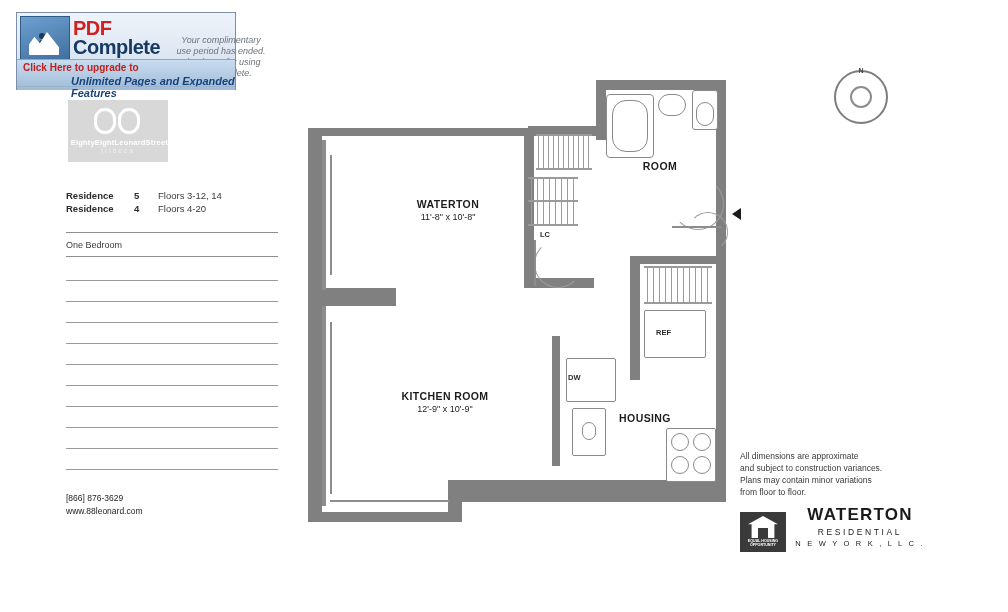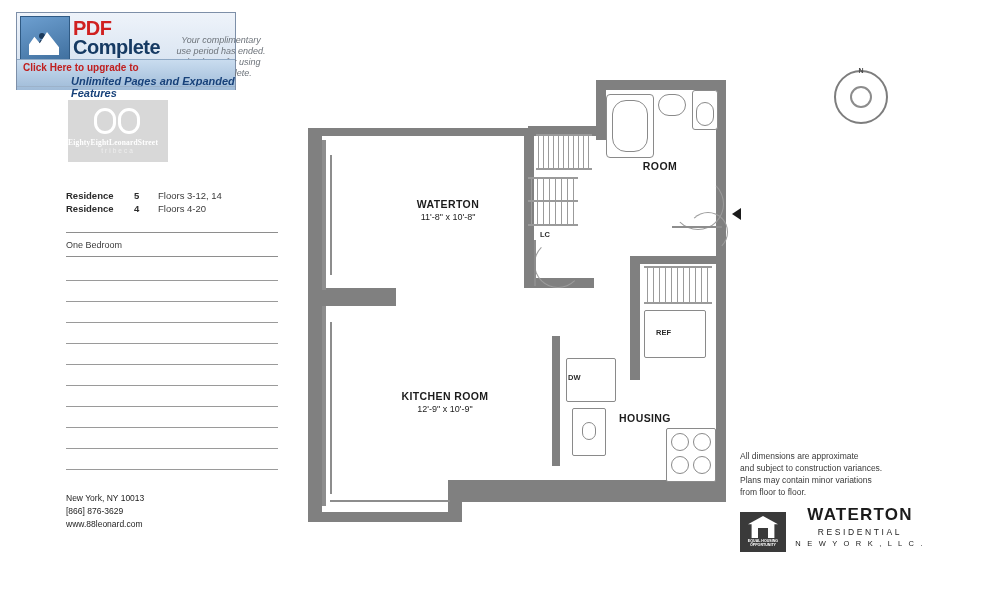--- a/index.html
+++ b/index.html
@@ -68,22 +68,22 @@
   }
   #bldg-logo .eights{
     position:absolute;left:26px;top:8px;width:48px;height:26px;
   }
   #bldg-logo .eights span{
     position:absolute;top:0;width:22px;height:26px;border:3px solid #ffffff;border-radius:11px;box-sizing:border-box;
   }
   #bldg-logo .eights span:nth-child(1){left:0;}
   #bldg-logo .eights span:nth-child(2){left:24px;}
   #bldg-logo .name{
-    position:absolute;left:0;top:38px;width:100%;text-align:left;
-    font-size:7.5px;font-weight:bold;color:#ffffff;letter-spacing:.2px;font-family:Liberation Serif, serif;
+    position:absolute;left:0;top:38px;width:100%;text-align:right;
+    font-size:7.5px;font-weight:bold;color:#ffffff;letter-spacing:.2px;
   }
   #bldg-logo .sub{
     position:absolute;left:0;top:47px;width:100%;text-align:center;
     font-size:6.5px;color:#eeeeee;letter-spacing:2px;
   }
 
   .res-row{font-size:9.5px;color:#2b2b2b;font-weight:bold;}
   .res-row .lbl{position:absolute;left:0;}
   .res-row .num{position:absolute;left:68px;}
   .res-row .flr{position:absolute;left:92px;font-weight:normal;color:#3a3a3a;}
@@ -220,21 +220,20 @@
     <div></div>
     <div></div>
   <div></div>
     <div></div>
     <div></div>
     <div></div>
     <div></div>
 </div>
 
 <div class="abs" id="addr">
-  <div>New York, NY 10013</div>
   <div>[866] 876-3629</div>
   <div>www.88leonard.com</div>
 </div>
 
 <div class="abs" id="compass">
   <div class="ring"></div>
   <div class="inner"></div>
   <div class="n">N</div>
 </div>
 

